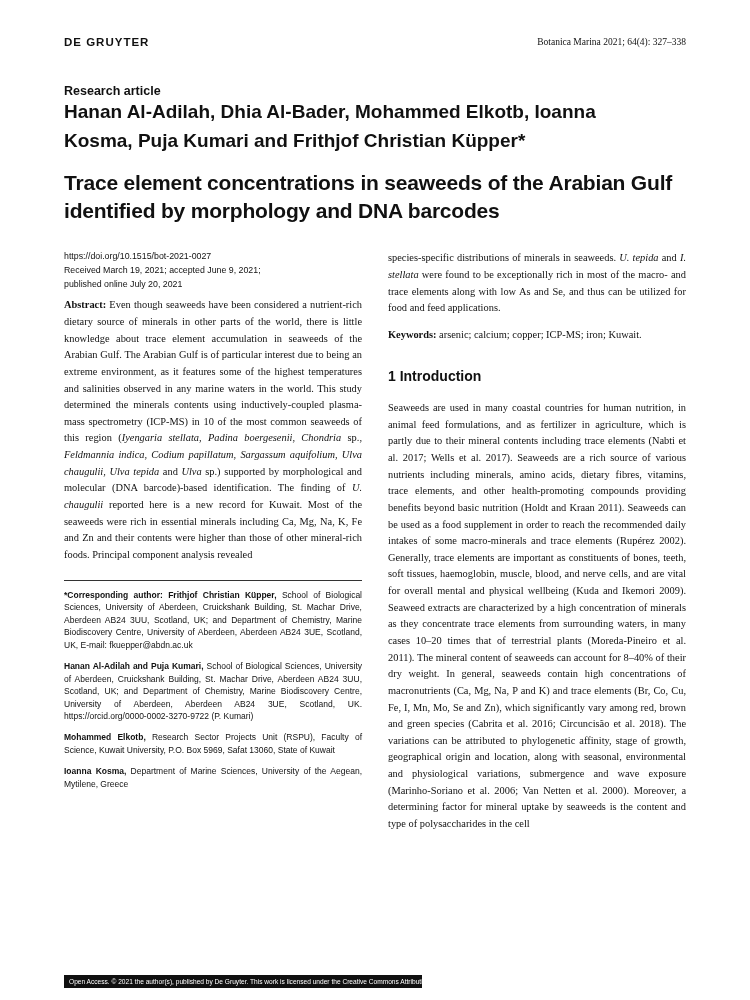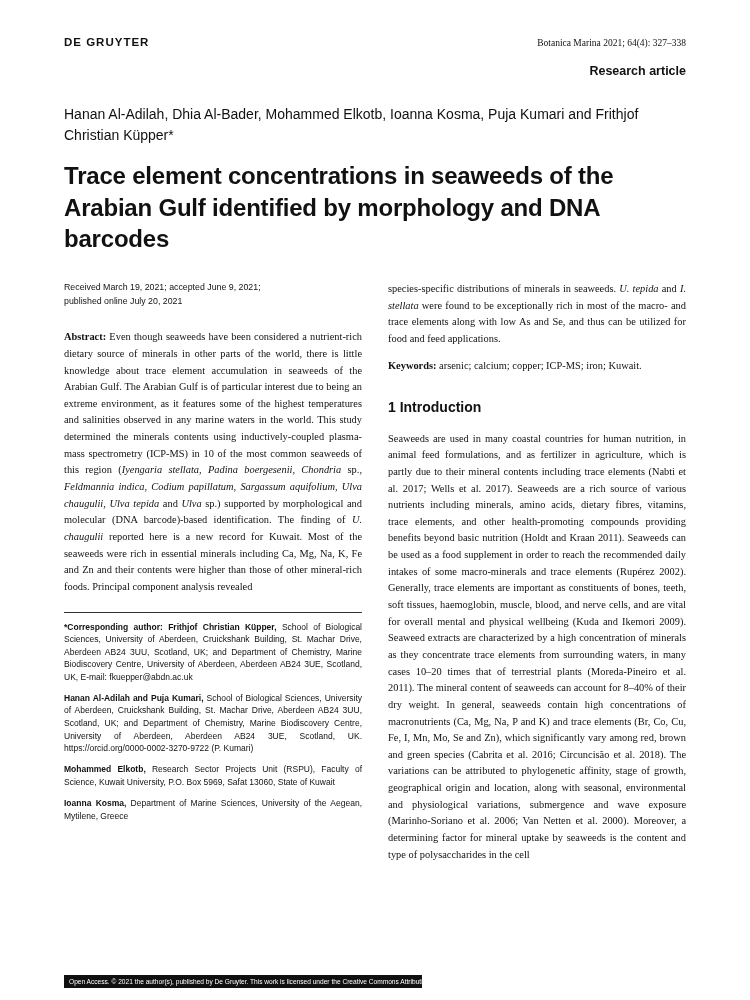--- a/index.html
+++ b/index.html
@@ -8,40 +8,38 @@
     width:750px;height:1000px;
     margin:0 auto;
     background:#ffffff;
     font-family:"Liberation Serif", serif;
     color:#111;
     overflow:hidden;
     box-sizing:border-box;
     padding:36px 64px 0 64px;
   }
   .masthead{
-    display:flex;justify-content:space-between;align-items:flex-end;
+    display:flex;justify-content:space-between;align-items:center;
     font-family:"Liberation Sans", sans-serif;
   }
   .publisher{font-weight:bold;font-size:11.5px;letter-spacing:1px;}
   .journal-ref{font-size:9.5px;font-family:"Liberation Serif", serif;}
   .article-type{
     font-family:"Liberation Sans", sans-serif;
     font-weight:bold;font-size:12.5px;
-    margin-top:16px;
-    text-align:right;
+    margin-top:36px;
   }
   .authors{
     font-family:"Liberation Sans", sans-serif;
-    font-weight:normal;font-size:14px;line-height:1.5;
-    margin-top:26px;
+    font-weight:bold;font-size:19px;line-height:1.5;
     max-width:600px;
   }
   .title{
     font-family:"Liberation Sans", sans-serif;
-    font-weight:bold;font-size:24px;line-height:1.32;
+    font-weight:bold;font-size:21px;line-height:1.32;
     margin-top:14px;
     letter-spacing:-0.2px;
     max-width:620px;
   }
   .columns{
     display:flex;gap:26px;margin-top:26px;
   }
   .col{width:298px;}
   .meta{
     font-family:"Liberation Sans", sans-serif;
@@ -64,21 +62,21 @@
   .fn-rule{
     border:none;border-top:0.8px solid #333;
     margin:16px 0 8px 0;width:100%;
   }
   .footnote{
     font-family:"Liberation Sans", sans-serif;
     font-size:8.5px;line-height:1.48;text-align:justify;
     margin-top:6px;
   }
   .footnote + .footnote{margin-top:1px;}
-  .first-para{margin-top:21px;}
+  .first-para{margin-top:6px;}
   .intro-para{margin-top:0;}
   .footer-bar{
     position:absolute;left:64px;bottom:12px;
     width:358px;height:13px;
     background:#101010;color:#fff;
     font-family:"Liberation Sans", sans-serif;
     font-size:6.6px;line-height:13px;
     padding:0 5px;box-sizing:border-box;
     white-space:nowrap;overflow:hidden;
   }
@@ -95,20 +93,21 @@
 
   <div class="article-type">Research article</div>
 
   <div class="authors">Hanan Al-Adilah, Dhia Al-Bader, Mohammed Elkotb, Ioanna Kosma, Puja Kumari and Frithjof Christian Küpper*</div>
 
   <h1 class="title" style="margin:14px 0 0 0;">Trace element concentrations in seaweeds of the Arabian Gulf identified by morphology and DNA barcodes</h1>
 
   <div class="columns">
 
     <div class="col">
+      <div class="meta"><a>https://doi.org/10.1515/bot-2021-0027</a></div>
       <div class="meta">Received March 19, 2021; accepted June 9, 2021;<br>published online July 20, 2021</div>
 
       <p class="para first-para"><b>Abstract:</b> Even though seaweeds have been considered a nutrient-rich dietary source of minerals in other parts of the world, there is little knowledge about trace element accumulation in seaweeds of the Arabian Gulf. The Arabian Gulf is of particular interest due to being an extreme environment, as it features some of the highest temperatures and salinities observed in any marine waters in the world. This study determined the minerals contents using inductively-coupled plasma-mass spectrometry (ICP-MS) in 10 of the most common seaweeds of this region (<i>Iyengaria stellata</i>, <i>Padina boergesenii</i>, <i>Chondria</i> sp., <i>Feldmannia indica</i>, <i>Codium papillatum</i>, <i>Sargassum aquifolium</i>, <i>Ulva chaugulii</i>, <i>Ulva tepida</i> and <i>Ulva</i> sp.) supported by morphological and molecular (DNA barcode)-based identification. The finding of <i>U. chaugulii</i> reported here is a new record for Kuwait. Most of the seaweeds were rich in essential minerals including Ca, Mg, Na, K, Fe and Zn and their contents were higher than those of other mineral-rich foods. Principal component analysis revealed</p>
 
       <hr class="fn-rule">
 
       <p class="footnote"><b>*Corresponding author: Frithjof Christian Küpper,</b> School of Biological Sciences, University of Aberdeen, Cruickshank Building, St. Machar Drive, Aberdeen AB24 3UU, Scotland, UK; and Department of Chemistry, Marine Biodiscovery Centre, University of Aberdeen, Aberdeen AB24 3UE, Scotland, UK, E-mail: fkuepper@abdn.ac.uk</p>
       <p class="footnote"><b>Hanan Al-Adilah and Puja Kumari,</b> School of Biological Sciences, University of Aberdeen, Cruickshank Building, St. Machar Drive, Aberdeen AB24 3UU, Scotland, UK; and Department of Chemistry, Marine Biodiscovery Centre, University of Aberdeen, Aberdeen AB24 3UE, Scotland, UK. https://orcid.org/0000-0002-3270-9722 (P. Kumari)</p>
       <p class="footnote"><b>Mohammed Elkotb,</b> Research Sector Projects Unit (RSPU), Faculty of Science, Kuwait University, P.O. Box 5969, Safat 13060, State of Kuwait</p>
       <p class="footnote"><b>Ioanna Kosma,</b> Department of Marine Sciences, University of the Aegean, Mytilene, Greece</p>

